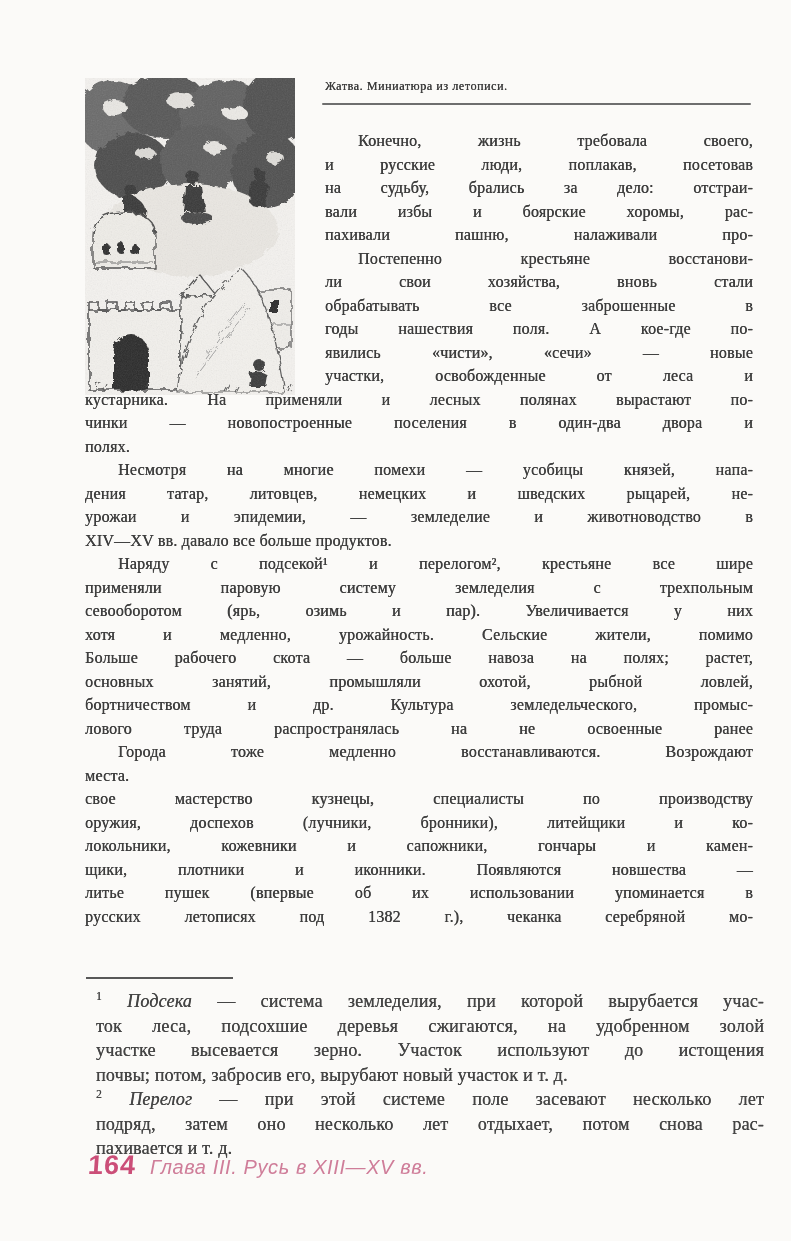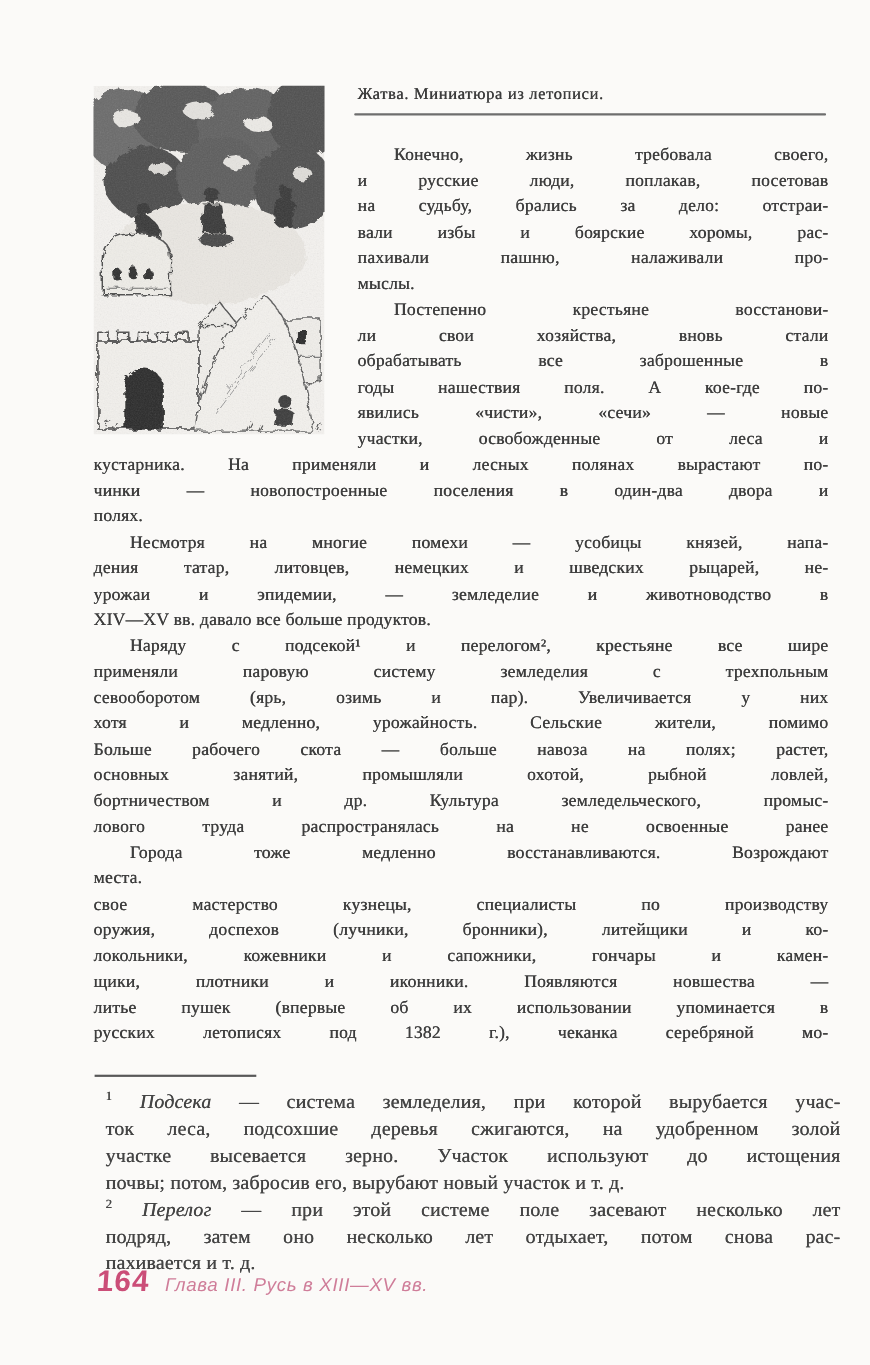--- a/index.html
+++ b/index.html
@@ -1,20 +1,20 @@
 <!DOCTYPE html>
 <html lang="ru"><head>
 <meta charset="utf-8">
 <style>
   html,body{margin:0;padding:0;}
   body{width:791px;height:1241px;background:#ffffff;font-family:"Liberation Serif",serif;}
   #page{position:relative;width:791px;height:1241px;background:#fbfaf8;overflow:hidden;}
 
   
-  .caption{position:absolute;left:325px;top:75px;width:430px;font-size:15px;
+  .caption{position:absolute;left:325px;top:75px;width:430px;font-size:12px;
            color:#3c3c3c;letter-spacing:0.6px;line-height:22px;
            text-shadow:0.3px 0 0 currentColor;}
   .caption-rule{position:absolute;left:322px;top:103px;width:429px;height:2px;
                 background:#6e6e6e;border-radius:1px;}
 
   
   .miniature{position:absolute;left:85px;top:78px;width:210px;height:317px;}
   .miniature svg{display:block;width:100%;height:100%;}
 
   
@@ -33,21 +33,21 @@
          text-align:justify;text-align-last:justify;white-space:nowrap;
          text-shadow:0.25px 0 0 currentColor;}
   .fline.end{text-align-last:left;}
   .fline sup{font-size:11.5px;vertical-align:super;line-height:0;}
   .fline i{font-style:italic;}
 
   
   .footer{position:absolute;left:88px;top:1150px;display:flex;align-items:baseline;}
   .page-num{font-family:"Liberation Sans",sans-serif;font-weight:700;font-size:27px;
             color:#cb4e78;letter-spacing:1px;transform:skewX(-4deg);}
-  .chapter{font-family:"Liberation Sans",sans-serif;font-style:italic;font-size:17px;
+  .chapter{font-family:"Liberation Sans",sans-serif;font-style:italic;font-size:20px;
            color:#cf7d99;margin-left:14px;letter-spacing:0.6px;}
 </style>
 </head>
 <body>
 
 <div id="page">
 
   <div class="miniature">
     <svg viewBox="0 0 210 317" xmlns="http://www.w3.org/2000/svg">
       <defs>
@@ -146,21 +146,20 @@
   <div class="caption">Жатва. Миниатюра из летописи.</div>
   <div class="caption-rule"></div>
 
   <div class="bodytext">
 
     <div class="ln w ind">Конечно, жизнь требовала своего,</div>
     <div class="ln w">и русские люди, поплакав, посетовав</div>
     <div class="ln w">на судьбу, брались за дело: отстраи-</div>
     <div class="ln w">вали избы и боярские хоромы, рас-</div>
     <div class="ln w">пахивали пашню, налаживали про-</div>
-    <div class="ln w end">мыслы.</div>
 
     <div class="ln w ind">Постепенно крестьяне восстанови-</div>
     <div class="ln w">ли свои хозяйства, вновь стали</div>
     <div class="ln w">обрабатывать все заброшенные в</div>
     <div class="ln w">годы нашествия поля. А кое-где по-</div>
     <div class="ln w">явились «чисти», «сечи» — новые</div>
     <div class="ln w">участки, освобожденные от леса и</div>
     <div class="ln">кустарника. На применяли и лесных полянах вырастают по-</div>
     <div class="ln">чинки — новопостроенные поселения в один-два двора и</div>
     <div class="ln end">полях.</div>

